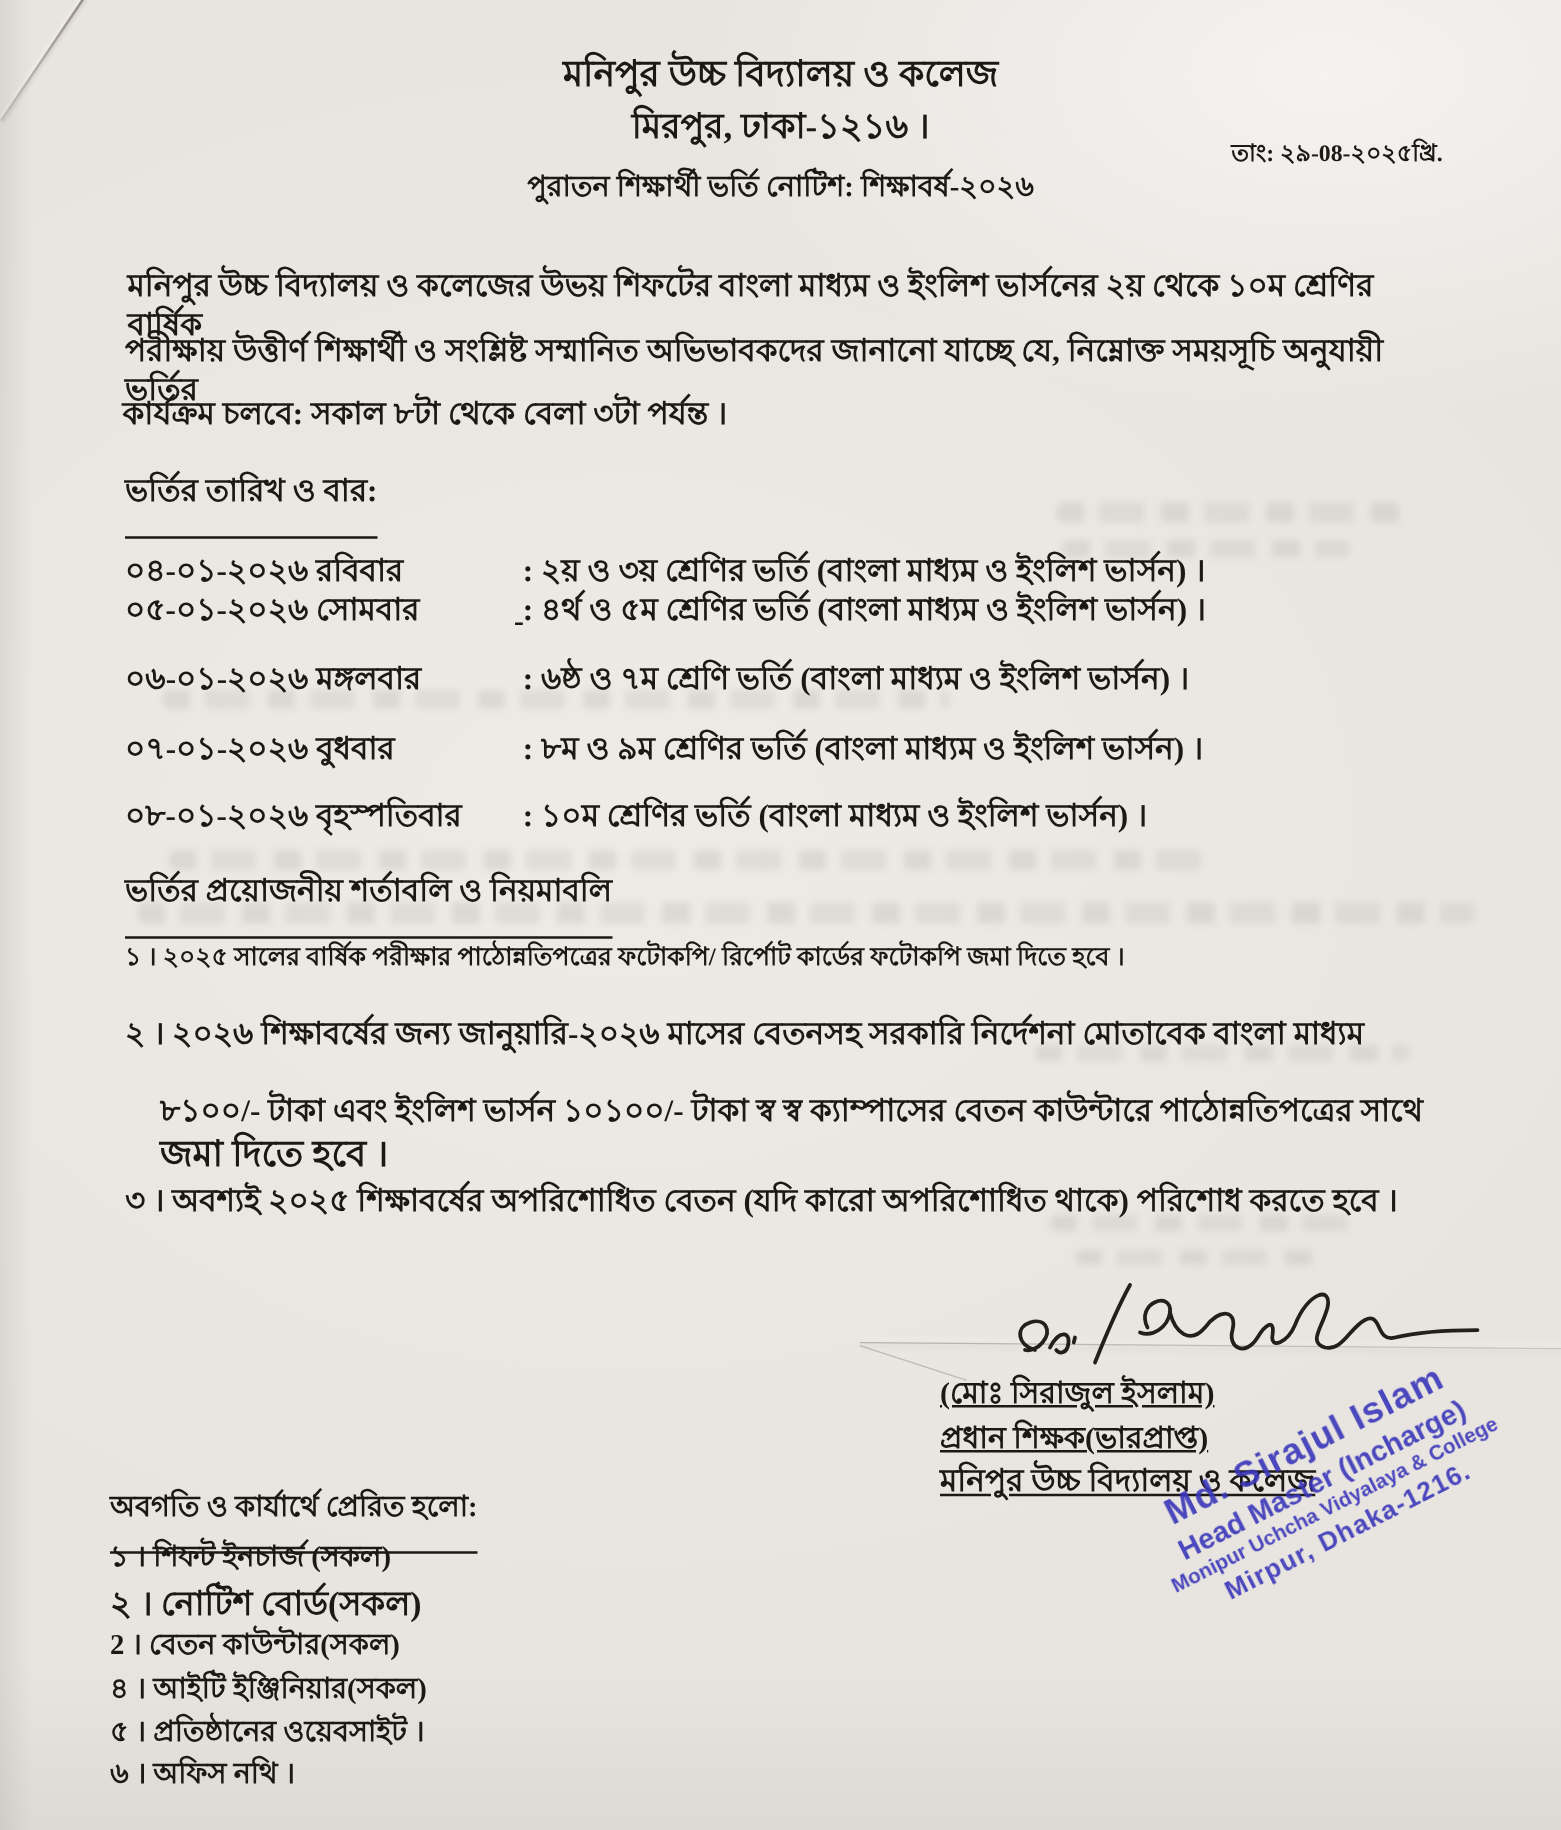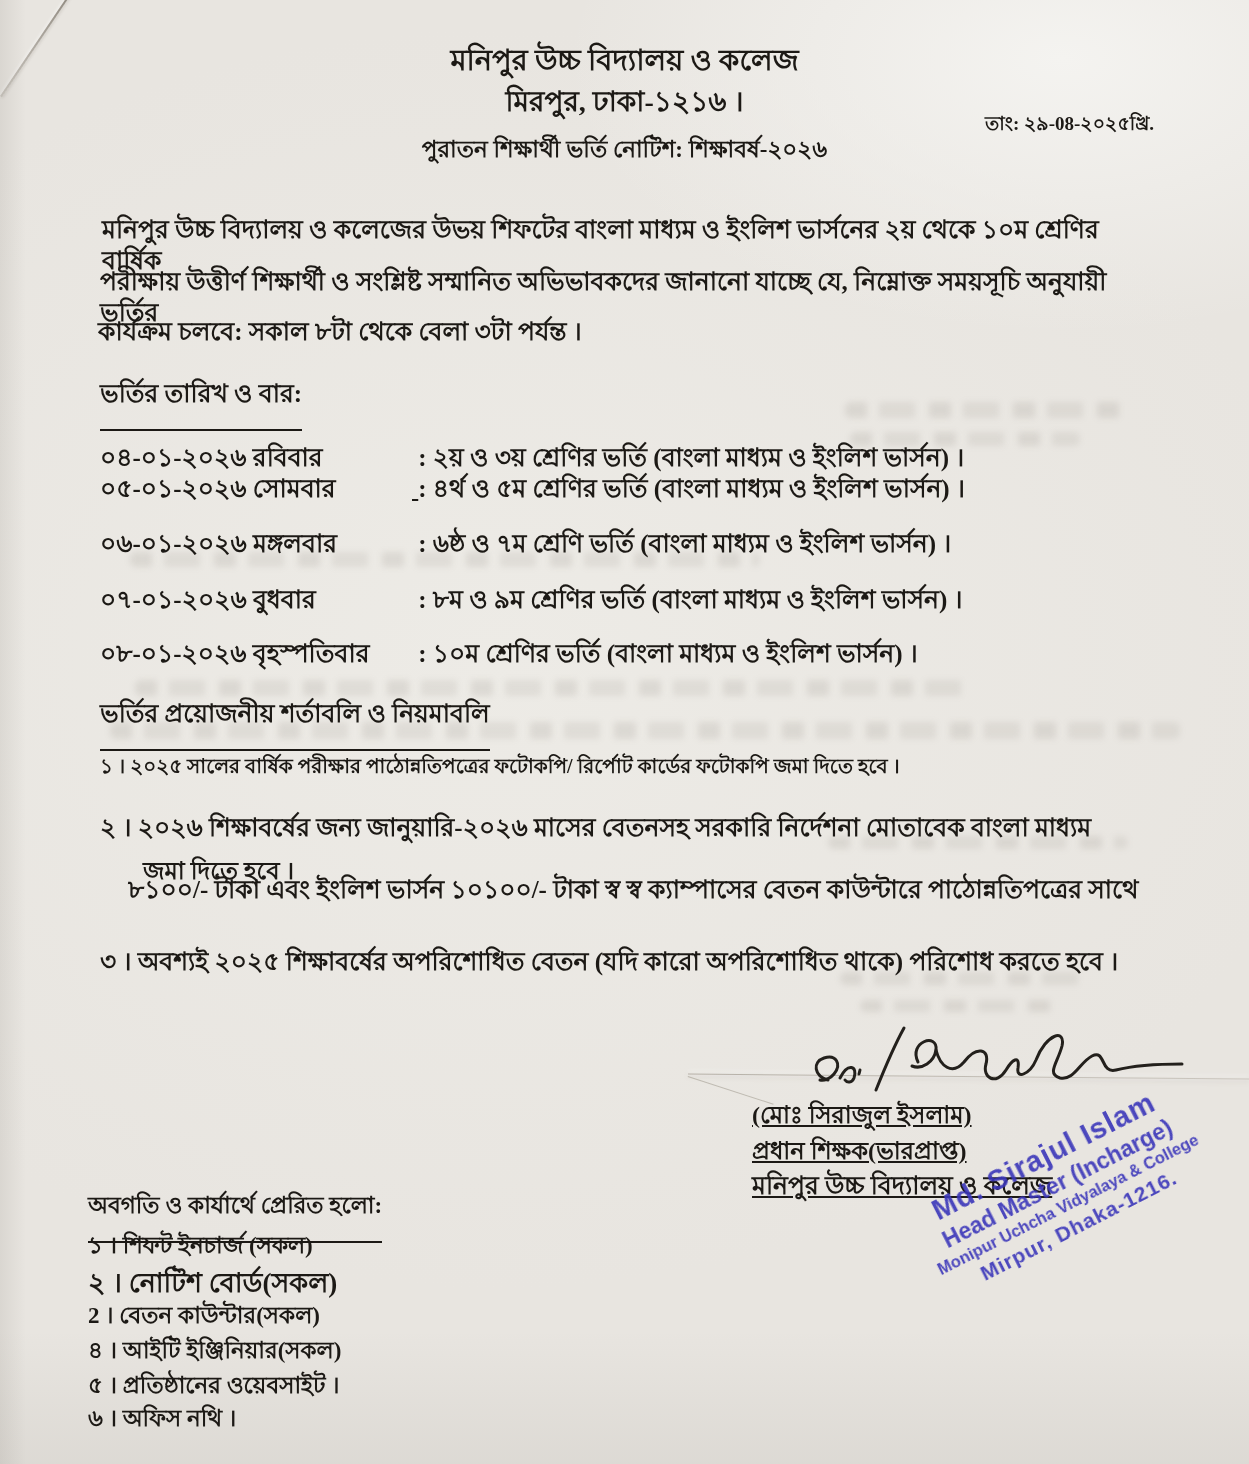--- a/index.html
+++ b/index.html
@@ -130,21 +130,21 @@
     <span class="sched-date">০৮-০১-২০২৬ বৃহস্পতিবার</span>
     <span class="sched-detail">: ১০ম শ্রেণির ভর্তি (বাংলা মাধ্যম ও ইংলিশ ভার্সন) ।</span>
   </div>
 
   <div class="abs bn" style="left:100px;top:698px;font-size:25px;">
     <span class="ul">ভর্তির প্রয়োজনীয় শর্তাবলি ও নিয়মাবলি</span>
   </div>
   <div class="abs bn" style="left:100px;top:754px;width:1080px;font-size:20px;">১ । ২০২৫ সালের বার্ষিক পরীক্ষার পাঠোন্নতিপত্রের ফটোকপি/ রির্পোট কার্ডের ফটোকপি জমা দিতে হবে ।</div>
   <div class="abs bn" style="left:100px;top:812px;width:1080px;font-size:25px;">২ । ২০২৬ শিক্ষাবর্ষের জন্য জানুয়ারি-২০২৬ মাসের বেতনসহ সরকারি নির্দেশনা মোতাবেক বাংলা মাধ্যম</div>
   <div class="abs bn" style="left:128px;top:858px;width:1080px;font-size:25px;margin-top:16px;">৮১০০/- টাকা এবং ইংলিশ ভার্সন ১০১০০/- টাকা স্ব স্ব ক্যাম্পাসের বেতন কাউন্টারে পাঠোন্নতিপত্রের সাথে</div>
-  <div class="abs bn" style="left:128px;top:856px;width:1080px;font-size:24px;margin-left:15px;">জমা দিতে হবে ।</div>
+  <div class="abs bn" style="left:128px;top:906px;width:1080px;font-size:29px;">জমা দিতে হবে ।</div>
   <div class="abs bn" style="left:100px;top:946px;width:1100px;font-size:25px;">৩ । অবশ্যই ২০২৫ শিক্ষাবর্ষের অপরিশোধিত বেতন (যদি কারো অপরিশোধিত থাকে) পরিশোধ করতে হবে ।</div>
 
   <svg id="signature-svg" class="abs" width="400" height="95" viewBox="0 0 400 95">
     <g fill="none" stroke="#23201c" stroke-width="3" stroke-linecap="round">
       <path d="M28,62 C14,58 12,44 24,40 C36,36 42,46 34,56 C30,61 24,63 20,62"></path>
       <path d="M40,60 C48,44 58,48 54,60 C52,65 47,65 45,62"></path>
       <path d="M60,52 l-1,4"></path>
       <path d="M104,10 C94,28 84,52 76,72"></path>
       <path d="M118,44 C108,24 138,14 136,32 C134,44 122,52 112,48"></path>
       <path d="M136,32 C140,48 152,58 164,44 C176,28 190,30 186,46 C182,60 196,68 206,52 C212,42 220,36 218,50 C216,62 230,56 236,42 C246,16 266,10 262,28 C258,44 246,56 260,60 C274,63 280,44 292,38 C306,31 300,56 316,52 C336,47 362,46 382,46"></path>

